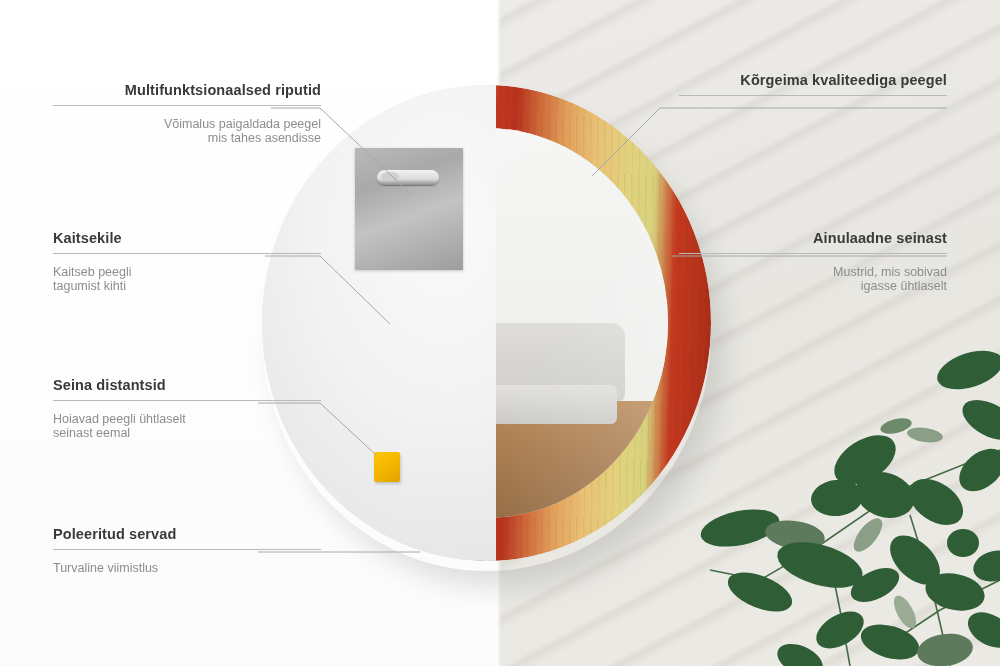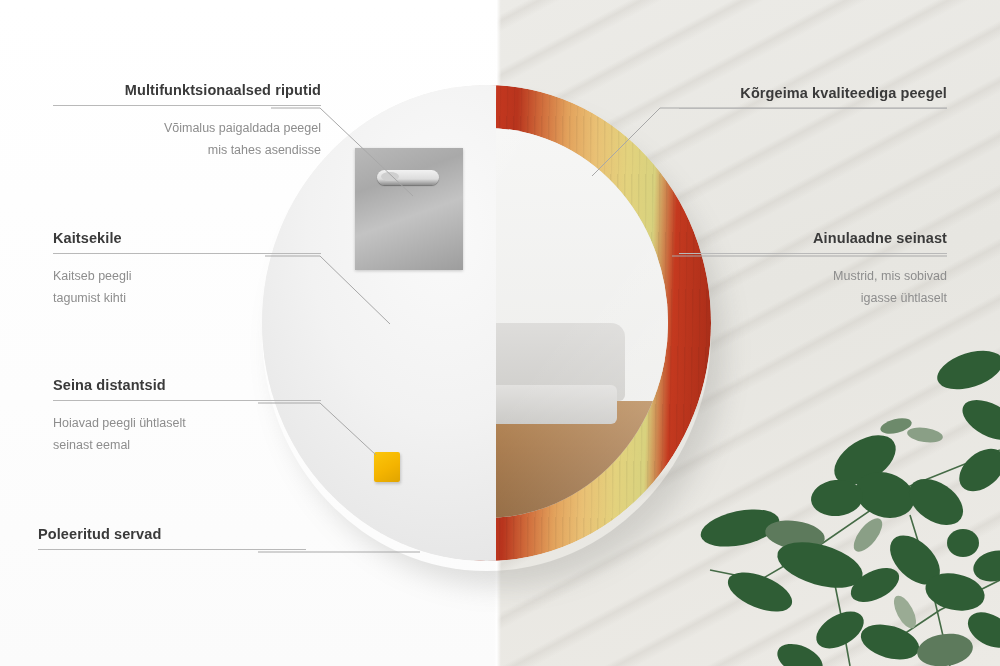--- a/index.html
+++ b/index.html
@@ -147,21 +147,21 @@
 
   
   .callout{position:absolute;}
   .callout .title{
     font-size:14.5px;font-weight:bold;color:#3a3a3a;letter-spacing:.1px;white-space:nowrap;
   }
   .callout .rule{
     height:1px;background:#b9b9b9;margin:7px 0 11px 0;
   }
   .callout .desc{
-    font-size:12.5px;color:#8d8d8d;line-height:22px;white-space:pre-line;font-weight:400;
+    font-size:12.5px;color:#8d8d8d;line-height:14px;white-space:pre-line;font-weight:400;
   }
   .callout.right .title,.callout.right .desc{text-align:right;}
 
   .leaders{position:absolute;left:0;top:0;width:1000px;height:666px;pointer-events:none;}
 
   
   .foliage{position:absolute;left:700px;top:330px;width:300px;height:336px;}
   .foliage svg{display:block;width:100%;height:100%;}
 </style>
 </head>
@@ -234,26 +234,27 @@
 seinast eemal</div>
   </div>
 
   <div class="callout left" style="left:53px;top:230px;width:268px;">
     <div class="title">Kaitsekile</div>
     <div class="rule"></div>
     <div class="desc">Kaitseb peegli
 tagumist kihti</div>
   </div>
 
-  <div class="callout left" style="left:38px;top:526px;width:268px;">
+  <div class="callout left" style="left:53px;top:526px;width:268px;">
     <div class="title">Poleeritud servad</div>
     <div class="rule"></div>
-  </div>
-
-  <div class="callout right" style="left:679px;top:85px;width:268px;">
+    <div class="desc">Turvaline viimistlus</div>
+  </div>
+
+  <div class="callout right" style="left:679px;top:72px;width:268px;">
     <div class="title">Kõrgeima kvaliteediga peegel</div>
     <div class="rule"></div>
   </div>
 
   <div class="callout right" style="left:679px;top:230px;width:268px;">
     <div class="title">Ainulaadne seinast</div>
     <div class="rule"></div>
     <div class="desc">Mustrid, mis sobivad
 igasse ühtlaselt</div>
   </div>

